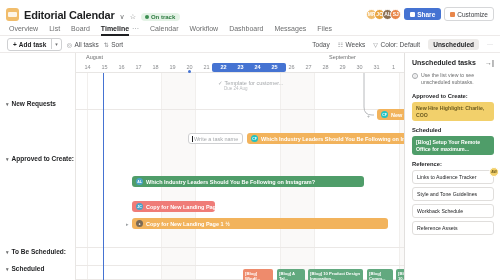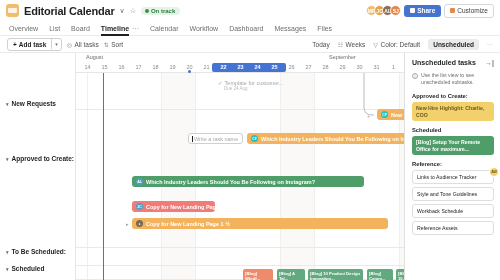--- a/index.html
+++ b/index.html
@@ -7,21 +7,21 @@
     width: 500px; height: 280px;
     font-family: "Liberation Sans", sans-serif;
     background: #ffffff;
     overflow: hidden;
     color: #1e1f21;
   }
   .app { position: relative; width: 500px; height: 280px; }
 
   
   .header {
-    height: 21px; display: flex; align-items: center;
+    height: 21px; display: flex; align-items: flex-end;
     padding: 0 6px; gap: 5px;
   }
   .proj-icon {
     width: 13px; height: 13px; border-radius: 3px;
     background: #f1bd6c; position: relative; flex: none;
   }
   .proj-icon:after {
     content: ""; position: absolute; left: 2px; right: 2px; top: 4px;
     height: 5px; background: #fff; opacity: .85; border-radius: 1px;
   }

